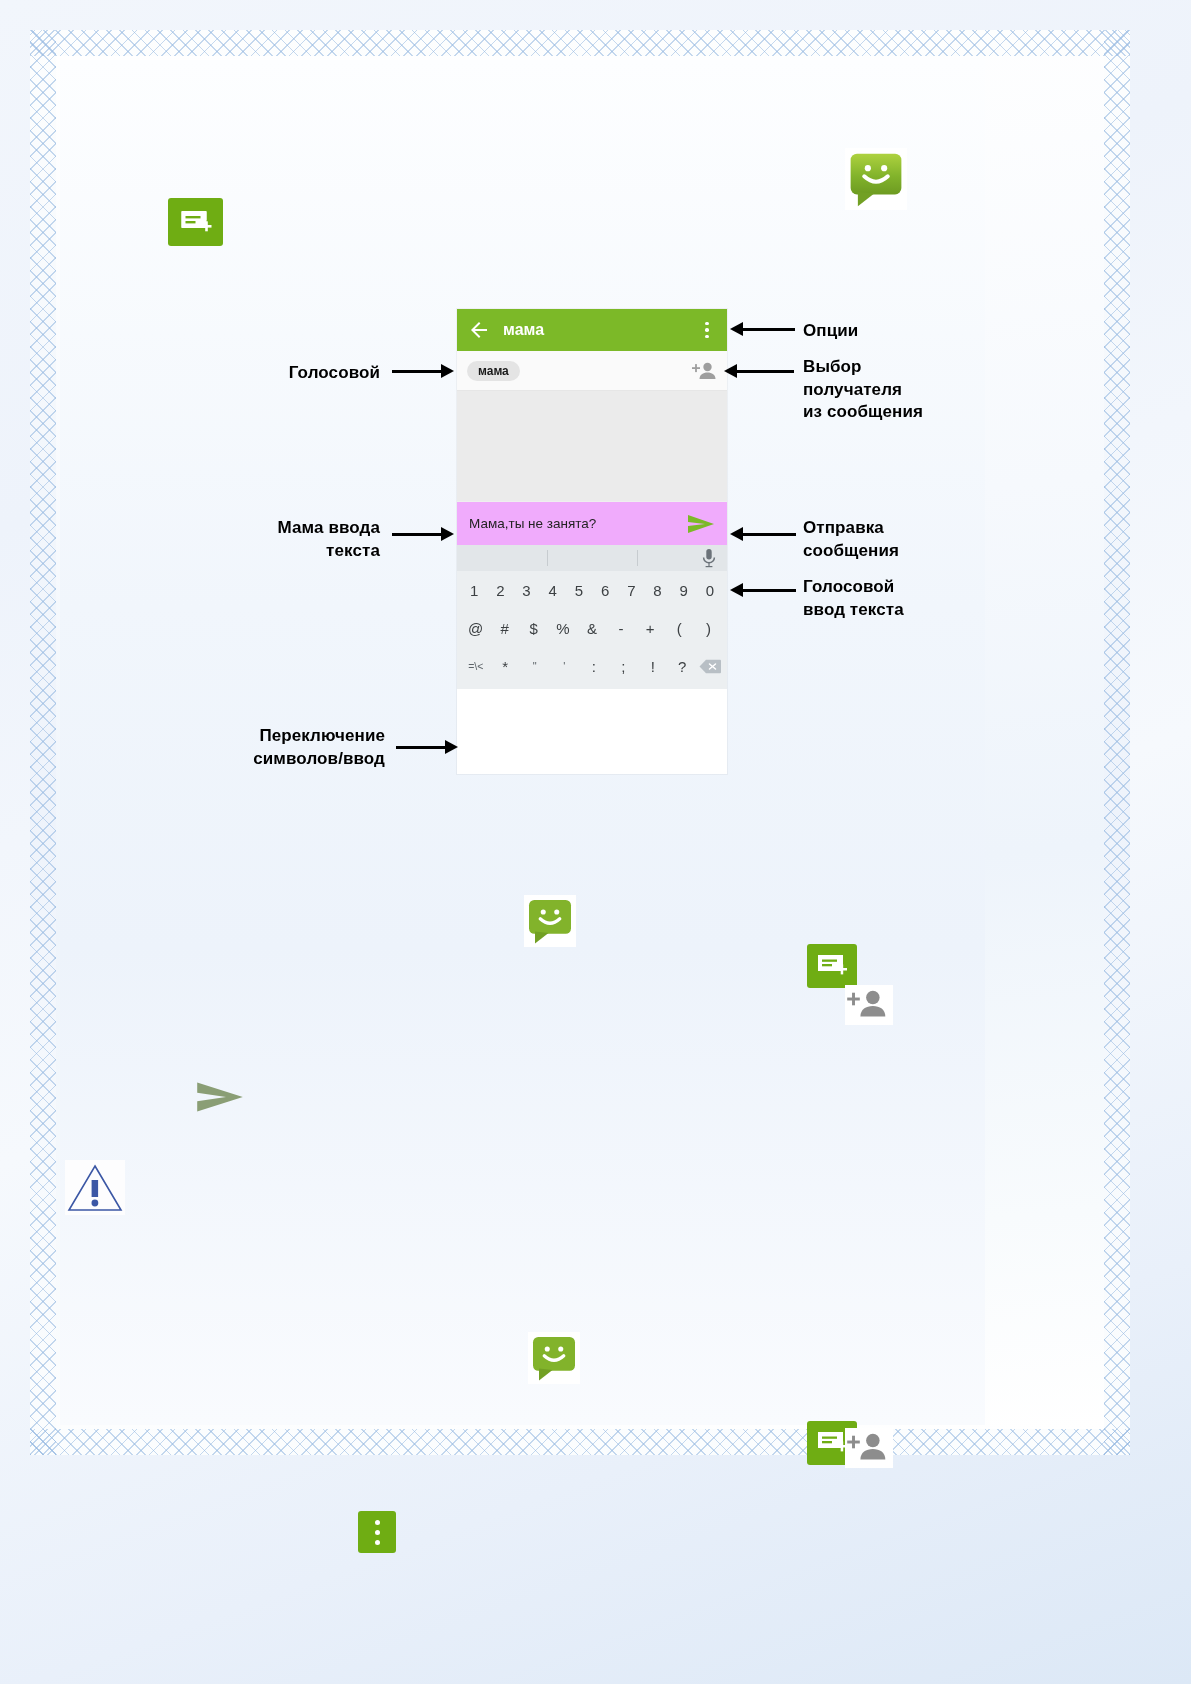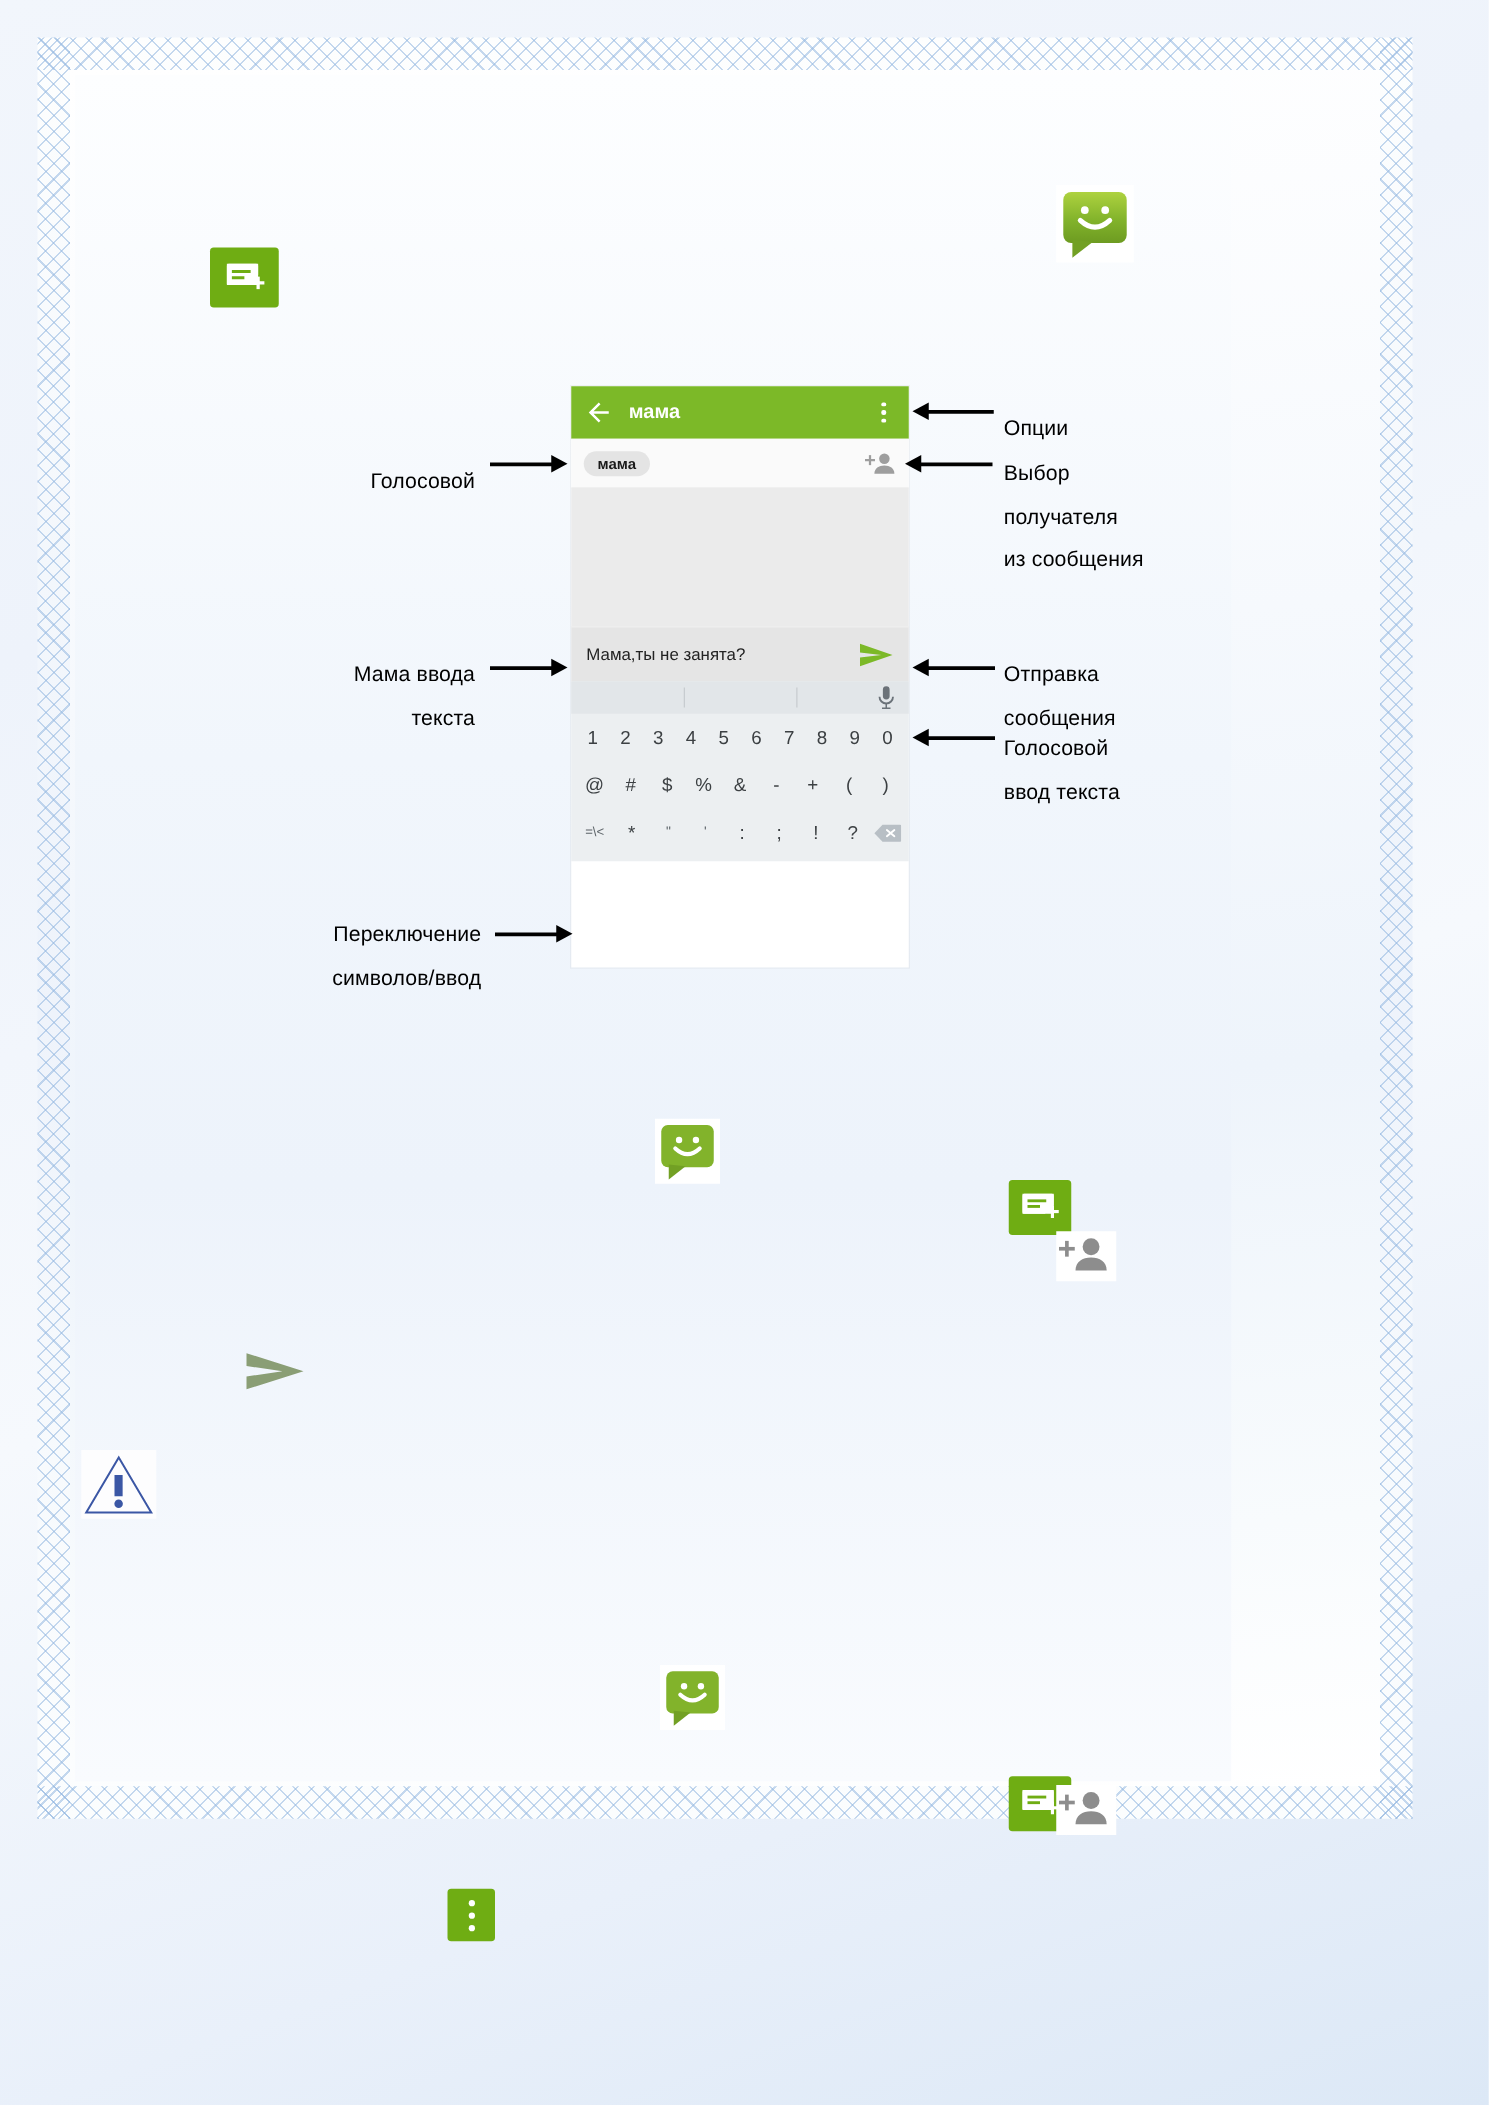--- a/index.html
+++ b/index.html
@@ -28,23 +28,22 @@
     position:absolute;left:56px;top:56px;width:1048px;height:1373px;
     background:linear-gradient(175deg,#ffffff 0%,#f6f9fd 35%,#eef4fb 60%,#f8fbfd 85%,#ffffff 100%);
   }
   .content-pane{
     position:absolute;left:60px;top:60px;width:925px;height:1365px;
     background:linear-gradient(180deg,#fdfeff 0%,#f1f6fc 40%,#edf3fb 65%,#f9fbfe 100%);
   }
 
   
   .lbl{
-    position:absolute;font-weight:normal;color:#000;font-size:17px;line-height:1.33;
+    position:absolute;font-weight:bold;color:#000;font-size:17px;line-height:1.33;
     letter-spacing:.1px;
-    margin-top:12px;
   }
   .lbl.right-al{text-align:right;}
   .arrow{position:absolute;height:14px;}
   .arrow .shaft{position:absolute;left:0;top:6px;height:3px;background:#000;}
   .arrow .head{position:absolute;top:0;width:0;height:0;border-top:7px solid transparent;border-bottom:7px solid transparent;}
   .arrow.to-right .head{border-left:13px solid #000;}
   .arrow.to-left .head{left:0;border-right:13px solid #000;}
 
   
   #phone{position:absolute;left:457px;top:309px;width:270px;height:465px;background:#fff;
@@ -54,21 +53,21 @@
   .appbar-title{color:#fff;font-size:16px;font-weight:600;flex:1 1 auto;}
   .kebab{width:20px;height:24px;display:flex;flex-direction:column;justify-content:center;align-items:center;gap:3px;flex:0 0 auto;}
   .kebab i{display:block;width:3.5px;height:3.5px;border-radius:50%;background:#fff;}
 
   .recipient-bar{height:40px;background:#fafafa;border-bottom:1px solid #e6e6e6;display:flex;align-items:center;padding:0 10px;box-sizing:border-box;}
   .chip{background:#e4e4e4;border-radius:12px;padding:3px 11px;font-size:12px;color:#1a1a1a;font-weight:600;}
   .addperson{margin-left:auto;width:26px;height:22px;position:relative;}
 
   .thread{height:110px;background:#ebebeb;}
 
-  .composer{height:44px;background:#e5e5e5;display:flex;align-items:center;padding:0 12px;box-sizing:border-box;border-top:1px solid #efefef;}
+  .composer{height:44px;background:#f0abfc;display:flex;align-items:center;padding:0 12px;box-sizing:border-box;border-top:1px solid #efefef;}
   .composer-text{font-size:13.5px;color:#232323;flex:1 1 auto;}
   .send-ico{width:28px;height:24px;flex:0 0 auto;}
 
   
   .kb{background:#eceff1;padding:0 0 4px 0;}
   .kb-suggest{height:26px;background:#e2e6e9;display:flex;align-items:center;position:relative;}
   .kb-suggest .div{position:absolute;top:5px;width:1px;height:16px;background:#c7ccd0;}
   .kb-suggest .mic{position:absolute;right:10px;top:3px;width:16px;height:20px;}
   .kb-row{display:flex;align-items:center;justify-content:space-around;height:38px;padding:0 4px;}
   .key{flex:1 1 0;text-align:center;font-size:15px;color:#3c4043;}

